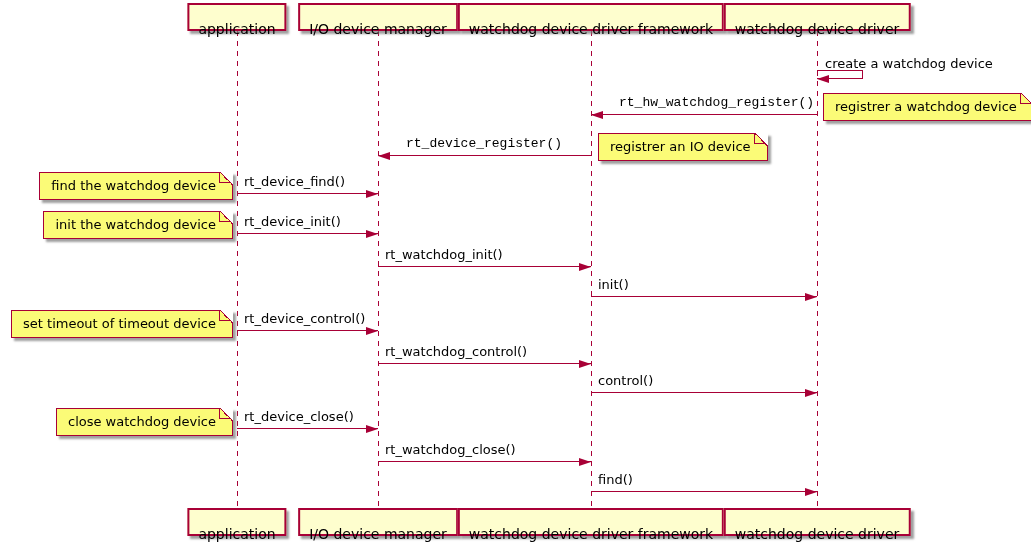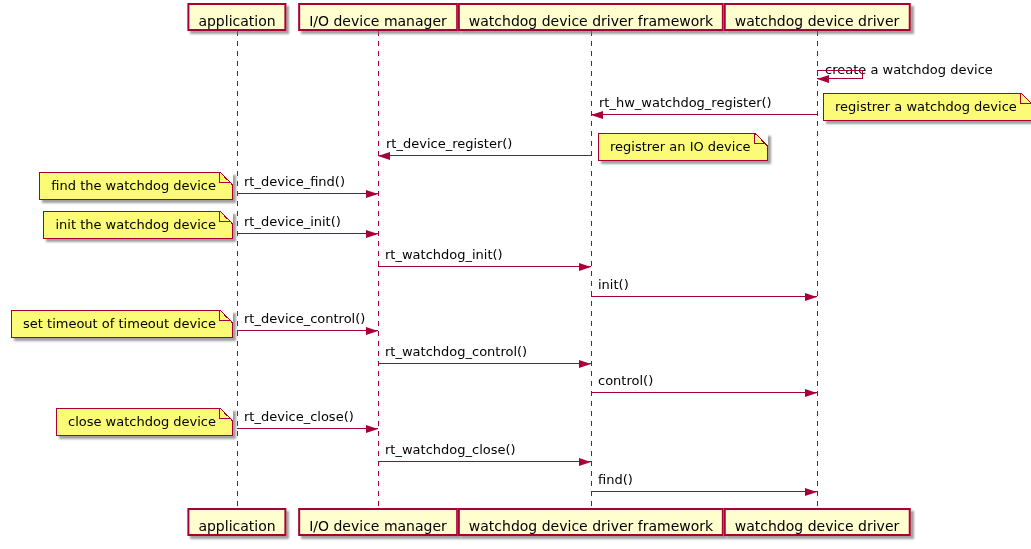--- a/index.html
+++ b/index.html
@@ -6,51 +6,51 @@
   body{font-family:"DejaVu Sans","Liberation Sans",sans-serif;color:#000;}
   .canvas{position:relative;width:1031px;height:549px;background:#fff;overflow:hidden;}
 
   
   .lifeline{position:absolute;top:31px;height:477px;width:1px;
     background:repeating-linear-gradient(to bottom,#A80036 0 5px,transparent 5px 10px);}
   .ll-app{left:237px}.ll-iomgr{left:378px}.ll-fw{left:591px}.ll-wdd{left:817px}
 
   
   .participant{position:absolute;height:28px;box-sizing:border-box;line-height:24px;
-    background:#FEFECE;border:2px solid #A80036;padding:4px 9px;white-space:nowrap;
+    background:#FEFECE;border:2px solid #A80036;padding:12px 9px;white-space:nowrap;
     font-size:14px;text-align:center;transform:translateX(-50%);
     box-shadow:3px 3px 2px rgba(120,120,120,.7);}
   .row-top{top:3px}.row-bottom{top:508px}
   .p-app{left:237px}.p-iomgr{left:378px}.p-fw{left:591px}.p-wdd{left:817px}
 
   
   .msg{position:absolute;height:20px;}
   .msg .line{position:absolute;left:0;right:0;bottom:0;height:0;border-top:1px solid #A80036;}
   .msg .label{position:absolute;left:7px;bottom:5px;font-size:13px;white-space:nowrap;}
-  .msg.dir-left .label{left:8px;}
+  .msg.dir-left .label{left:28px;font-family:Liberation Mono, monospace;}
   .head{position:absolute;width:0;height:0;border-top:4px solid transparent;border-bottom:4px solid transparent;}
   .head-right{right:0;bottom:-4px;border-left:12px solid #A80036;}
   .head-left{left:0;bottom:-4px;border-right:12px solid #A80036;}
 
   .m2{left:591px;width:226px;top:95px}
   .m3{left:378px;width:213px;top:136px}
   .m4{left:237px;width:141px;top:174px}
   .m5{left:237px;width:141px;top:214px}
   .m6{left:378px;width:213px;top:247px}
   .m7{left:591px;width:226px;top:277px}
   .m8{left:237px;width:141px;top:311px}
   .m9{left:378px;width:213px;top:344px}
   .m10{left:591px;width:226px;top:373px}
   .m11{left:237px;width:141px;top:409px}
   .m12{left:378px;width:213px;top:442px}
   .m13{left:591px;width:226px;top:472px}
 
   
   .selfmsg{position:absolute;left:817px;top:50px;width:220px;height:34px;}
-  .selfmsg .label{position:absolute;left:8px;top:12px;font-size:13px;white-space:nowrap;text-align:right;}
+  .selfmsg .label{position:absolute;left:8px;top:6px;font-size:13px;white-space:nowrap;text-align:right;}
   .selfmsg .loop{position:absolute;left:0;top:20px;width:45px;height:7px;
     border:1px solid #A80036;border-left:none;}
   .selfmsg .head{position:absolute;left:0;top:25px;border-right:12px solid #A80036;}
 
   
   .note{position:absolute;height:28px;box-sizing:border-box;background:#FBFB77;
     border:1px solid #A80036;font-size:13px;line-height:26px;white-space:nowrap;
     padding:0 16px 0 11px;box-shadow:3px 3px 2px rgba(120,120,120,.7);}
   .note .fold{position:absolute;top:-1px;right:-1px;width:14px;height:14px;z-index:1;
     background:linear-gradient(to bottom left,#ffffff 0,#ffffff calc(50% - 1px),#A80036 calc(50% - 1px),#A80036 50%,#FBFB77 50%);}

